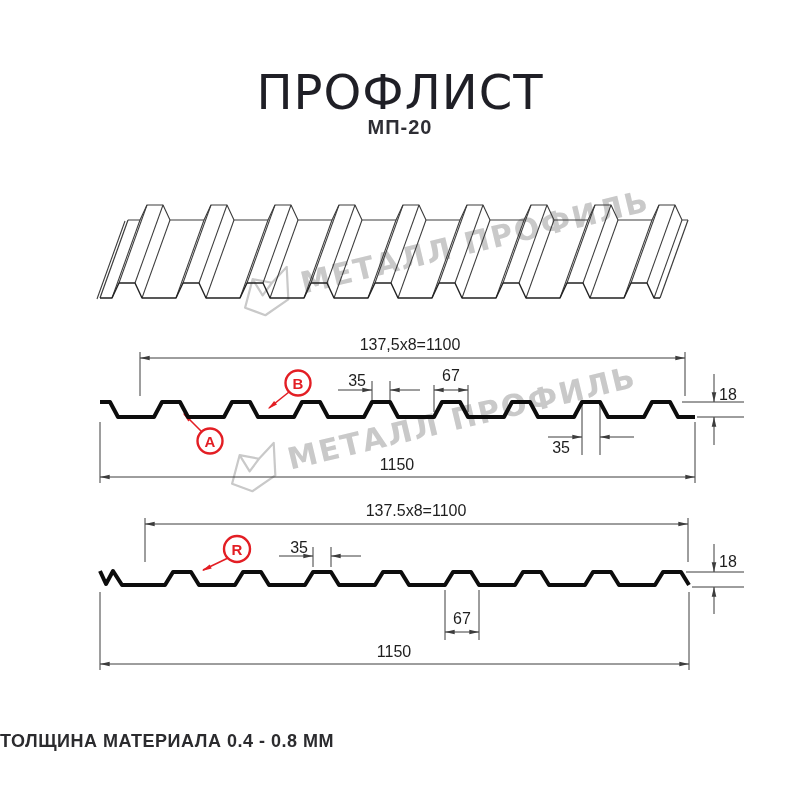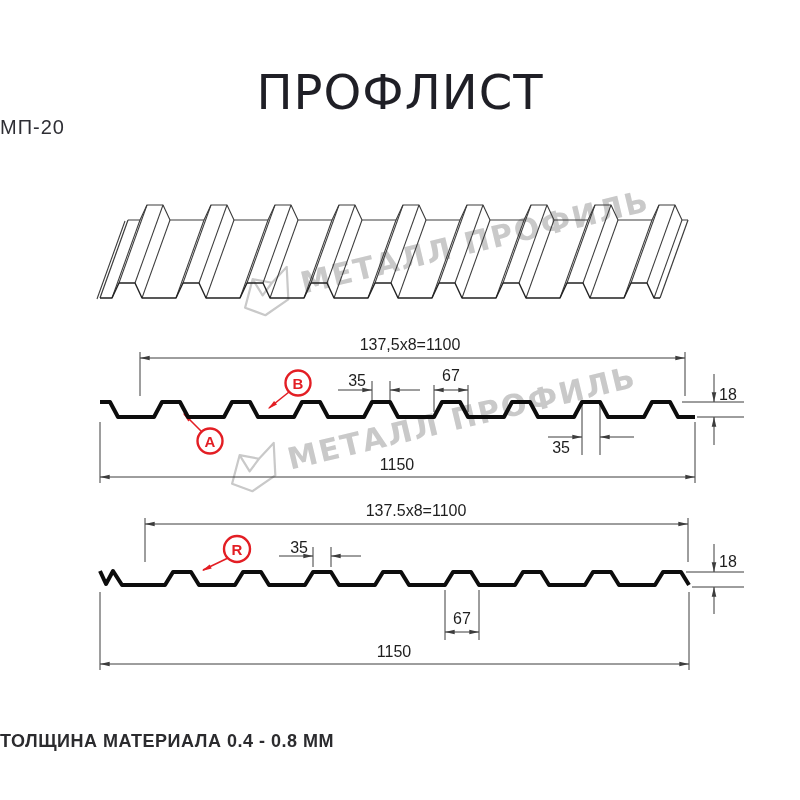--- a/index.html
+++ b/index.html
@@ -6,22 +6,22 @@
   body{
     width:800px;height:800px;background:#ffffff;position:relative;overflow:hidden;
     font-family:"Liberation Sans", sans-serif;
   }
   .page-title{
     position:absolute;top:64px;left:0;width:800px;text-align:center;
     font-family:"DejaVu Sans", sans-serif;
     font-size:48px;font-weight:400;letter-spacing:1px;color:var(--title-color,#1f1f26);
   }
   .page-subtitle{
-    position:absolute;top:116px;left:0;width:800px;text-align:left;
-    font-size:20px;font-weight:400;letter-spacing:1px;color:#2e2e34;
+    position:absolute;top:116px;left:0;width:800px;text-align:center;
+    font-size:20px;font-weight:700;letter-spacing:1px;color:#2e2e34;
   }
   .footer-note{
     position:absolute;top:731px;left:0;width:800px;text-align:left;
     font-size:18px;font-weight:600;letter-spacing:.5px;color:#2b2b2e;
   }
   svg{position:absolute;left:0;top:0;}
   .dim-text{
     font-family:"Liberation Sans", sans-serif;
     font-size:16px;fill:#1e1e1e;
   }

